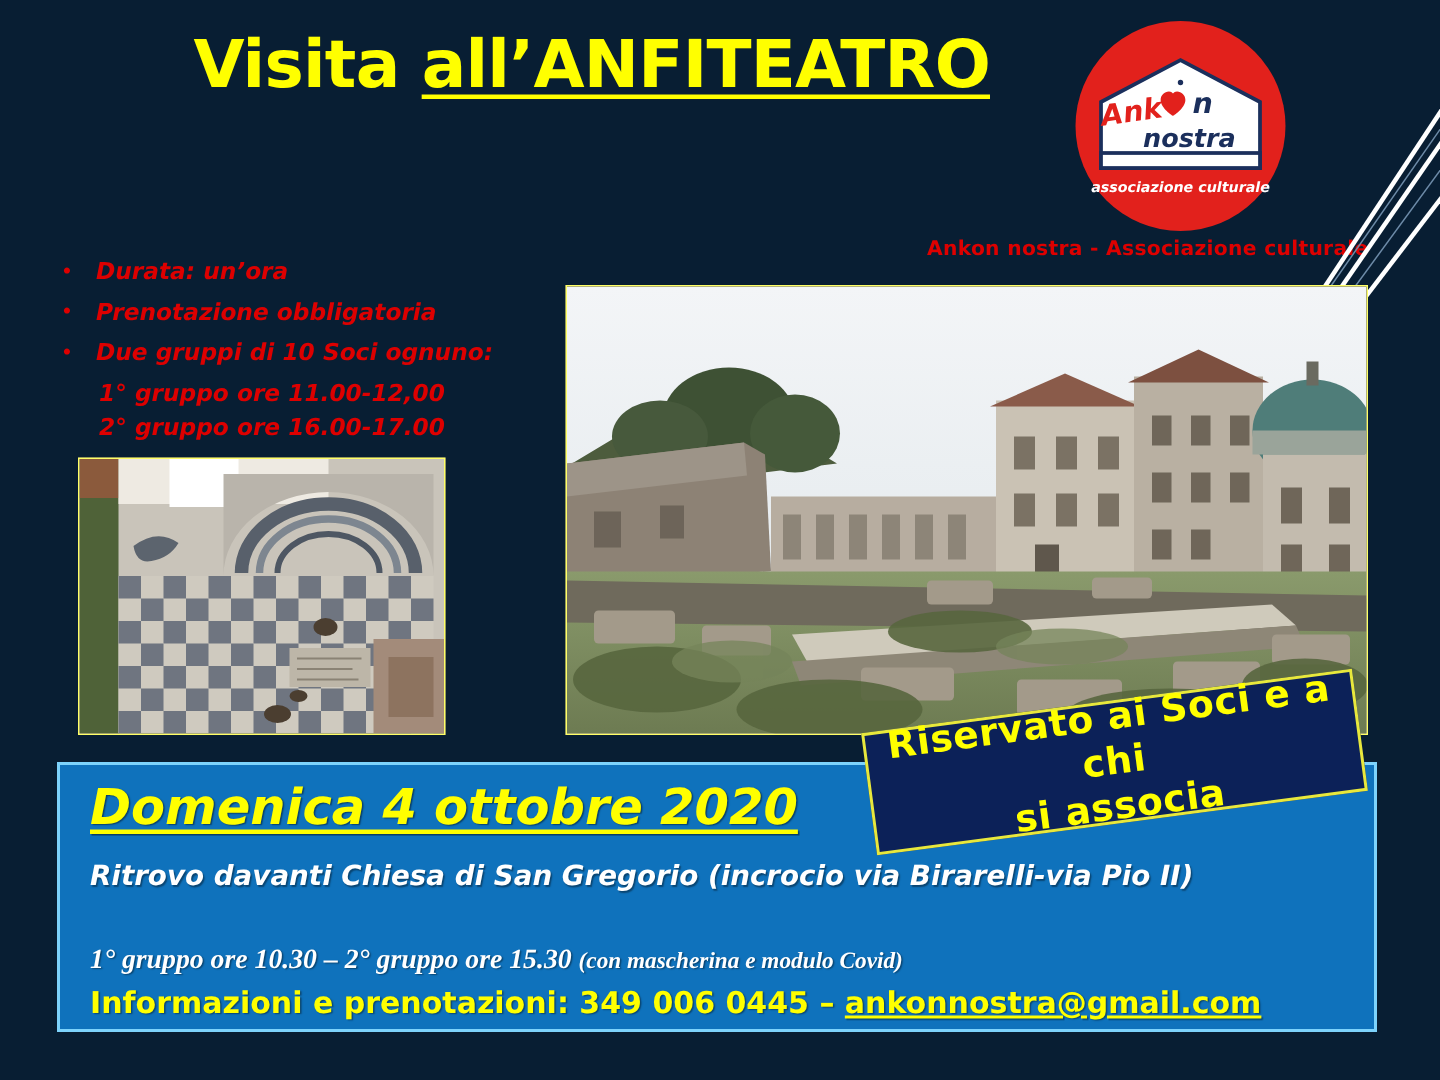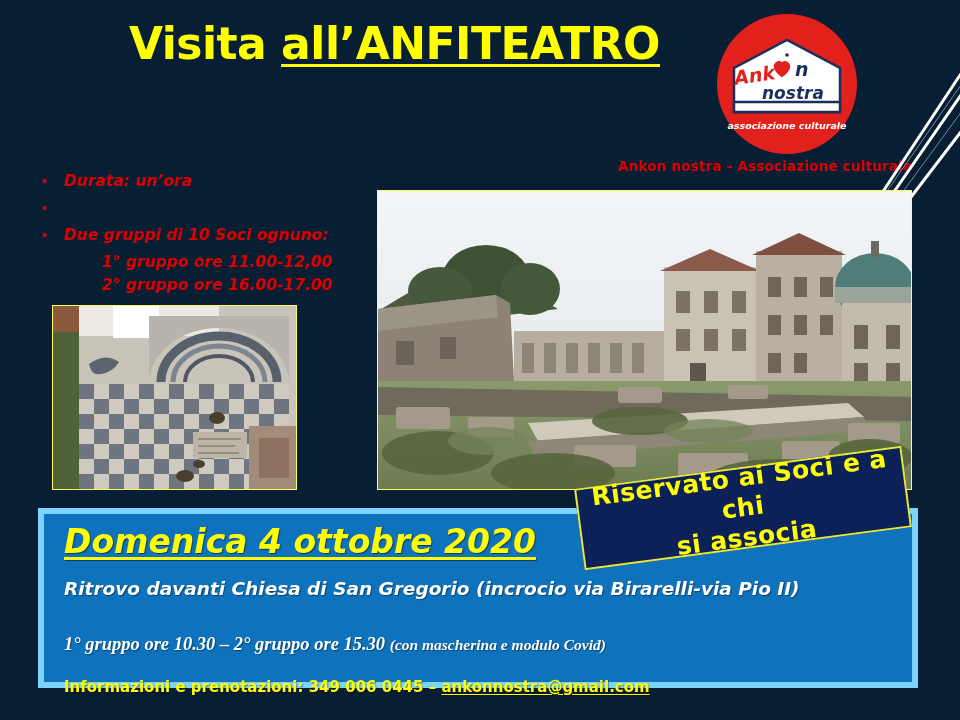--- a/index.html
+++ b/index.html
@@ -69,21 +69,21 @@
     line-height: 22px;
     color: #dd0000;
   }
   .sub-line {
     font-family: "DejaVu Sans", sans-serif;
     font-weight: bold;
     font-style: italic;
     font-size: 15.5px;
     line-height: 23px;
     color: #dd0000;
-    margin-left: 60px;
+    margin-left: 24px;
   }
 
   
   #logo {
     position: absolute;
     left: 717px;
     top: 14px;
     width: 140px;
     height: 140px;
     border-radius: 50%;
@@ -192,21 +192,21 @@
   .photo svg { display: block; width: 100%; height: 100%; }
 
   
   #info-box {
     position: absolute;
     left: 38px;
     top: 508px;
     width: 880px;
     height: 180px;
     background: #0f72bc;
-    border: 6px solid #7dd3fc;
+    border: 2px solid #7dd3fc;
     box-sizing: border-box;
   }
   #info-date {
     position: absolute;
     left: 20px;
     top: 8px;
     font-family: "DejaVu Sans", sans-serif;
     font-weight: bold;
     font-style: italic;
     font-size: 33px;
@@ -240,24 +240,24 @@
     color: #ffffff;
     white-space: nowrap;
     text-shadow: 1px 1px 1px rgba(0,0,0,0.4);
   }
   #info-line2 .small {
     font-size: 15.5px;
   }
   #info-line3 {
     position: absolute;
     left: 20px;
-    top: 164px;
-    font-family: "DejaVu Sans", sans-serif;
-    font-weight: bold;
-    font-size: 15px;
+    top: 146px;
+    font-family: "DejaVu Sans", sans-serif;
+    font-weight: bold;
+    font-size: 20px;
     color: #ffff00;
     white-space: nowrap;
     text-shadow: 1px 1px 1px rgba(0,0,0,0.4);
   }
   #info-email { text-decoration: underline; text-underline-offset: 2px; color:#ffff00; }
 
   
   #callout {
     position: absolute;
     left: 578px;
@@ -292,20 +292,21 @@
     <div class="title-line"><span>Visita </span><span class="u">all’ANFITEATRO</span></div>
   </div>
 
   <div id="bullets">
     <div class="bullet-row">
       <span class="bullet-dot">•</span>
       <span class="bullet-text">Durata:  un’ora</span>
     </div>
     <div class="bullet-row">
       <span class="bullet-dot">•</span>
+      <span class="bullet-text">Prenotazione  obbligatoria</span>
     </div>
     <div class="bullet-row">
       <span class="bullet-dot">•</span>
       <span class="bullet-text">Due gruppi  di 10 Soci ognuno:</span>
     </div>
     <div class="sub-line">1° gruppo  ore 11.00-12,00</div>
     <div class="sub-line">2° gruppo  ore 16.00-17.00</div>
   </div>
 
   <div id="logo">

